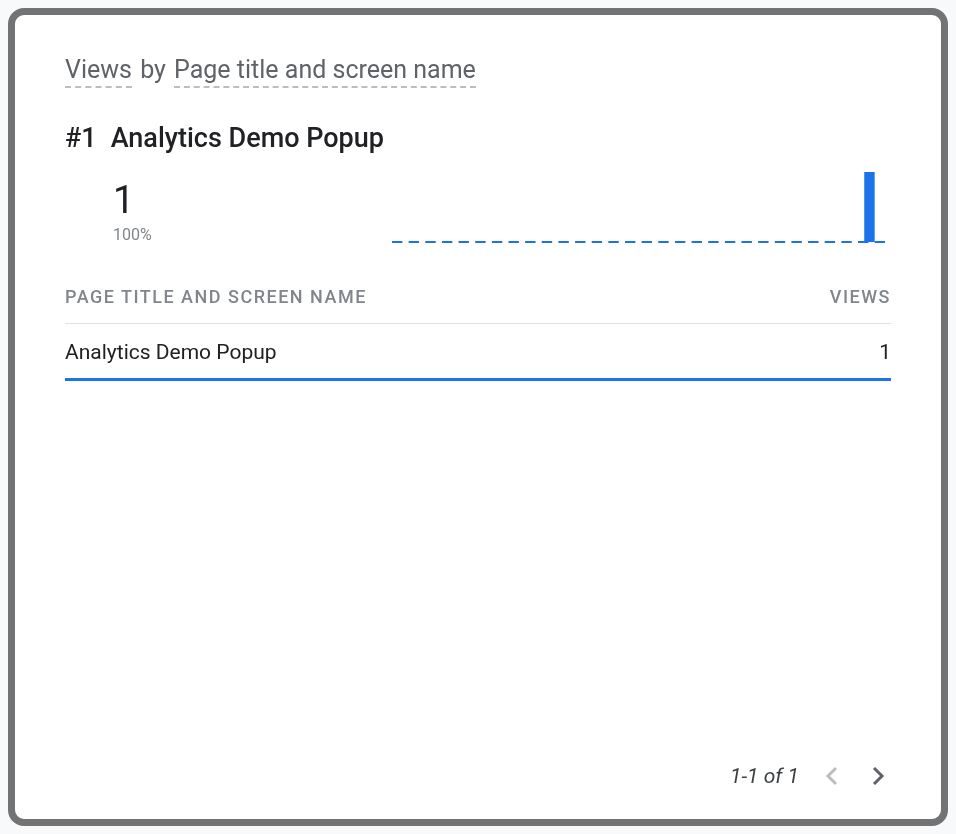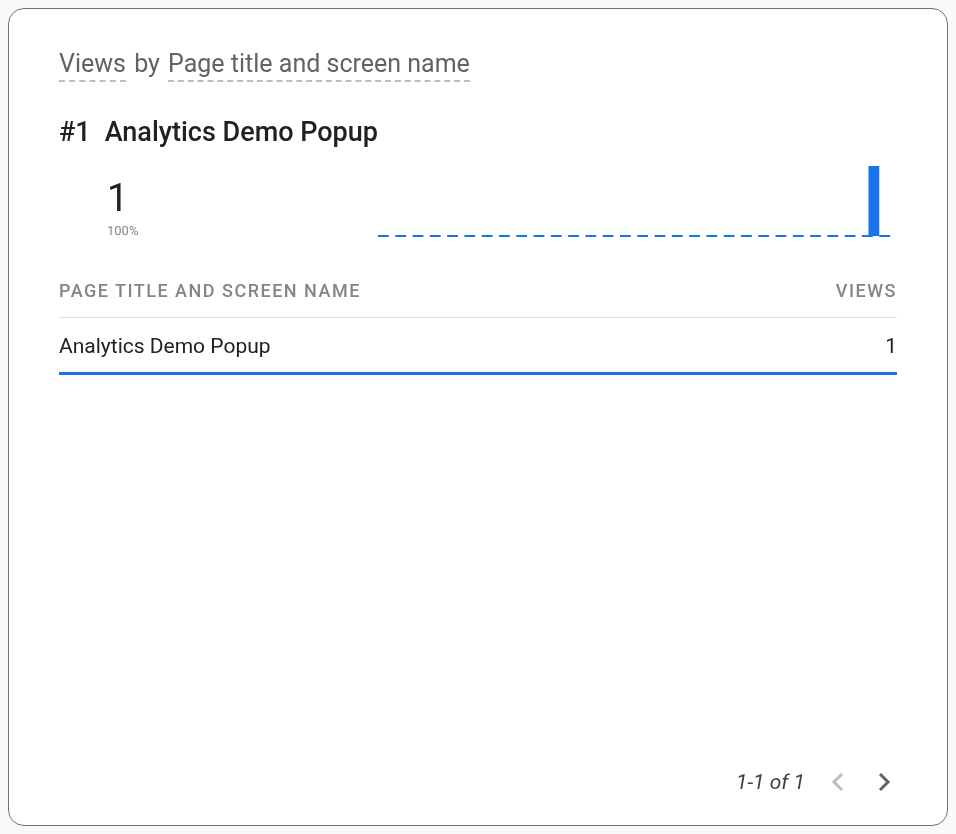--- a/index.html
+++ b/index.html
@@ -5,21 +5,21 @@
     * { box-sizing: border-box; margin: 0; padding: 0; }
     body {
       font-family: 'Google Sans', Roboto, -apple-system, BlinkMacSystemFont, Arial, sans-serif;
       background: #f8f9fb;
       width: 956px;
       height: 834px;
       padding: 8px;
     }
     .card {
       background: #fff;
-      border: 1px solid #737373;
+      border: 7px solid #737373;
       border-radius: 16px;
       width: 100%;
       height: 100%;
       padding: 40px 50px 30px 50px;
       display: flex;
       flex-direction: column;
     }
     .title-row {
       font-size: 25px;
       color: #5f6368;
@@ -59,21 +59,21 @@
       display: flex;
       flex-direction: column;
     }
     .stat-value {
       font-size: 38px;
       font-weight: 400;
       color: #202124;
       line-height: 1;
     }
     .stat-percent {
-      font-size: 13px;
+      font-size: 16px;
       color: #80868b;
       margin-top: 6px;
     }
     .sparkline-wrap {
       flex: 1;
       display: flex;
       align-items: flex-end;
       height: 80px;
       margin-left: 240px;
       position: relative;

